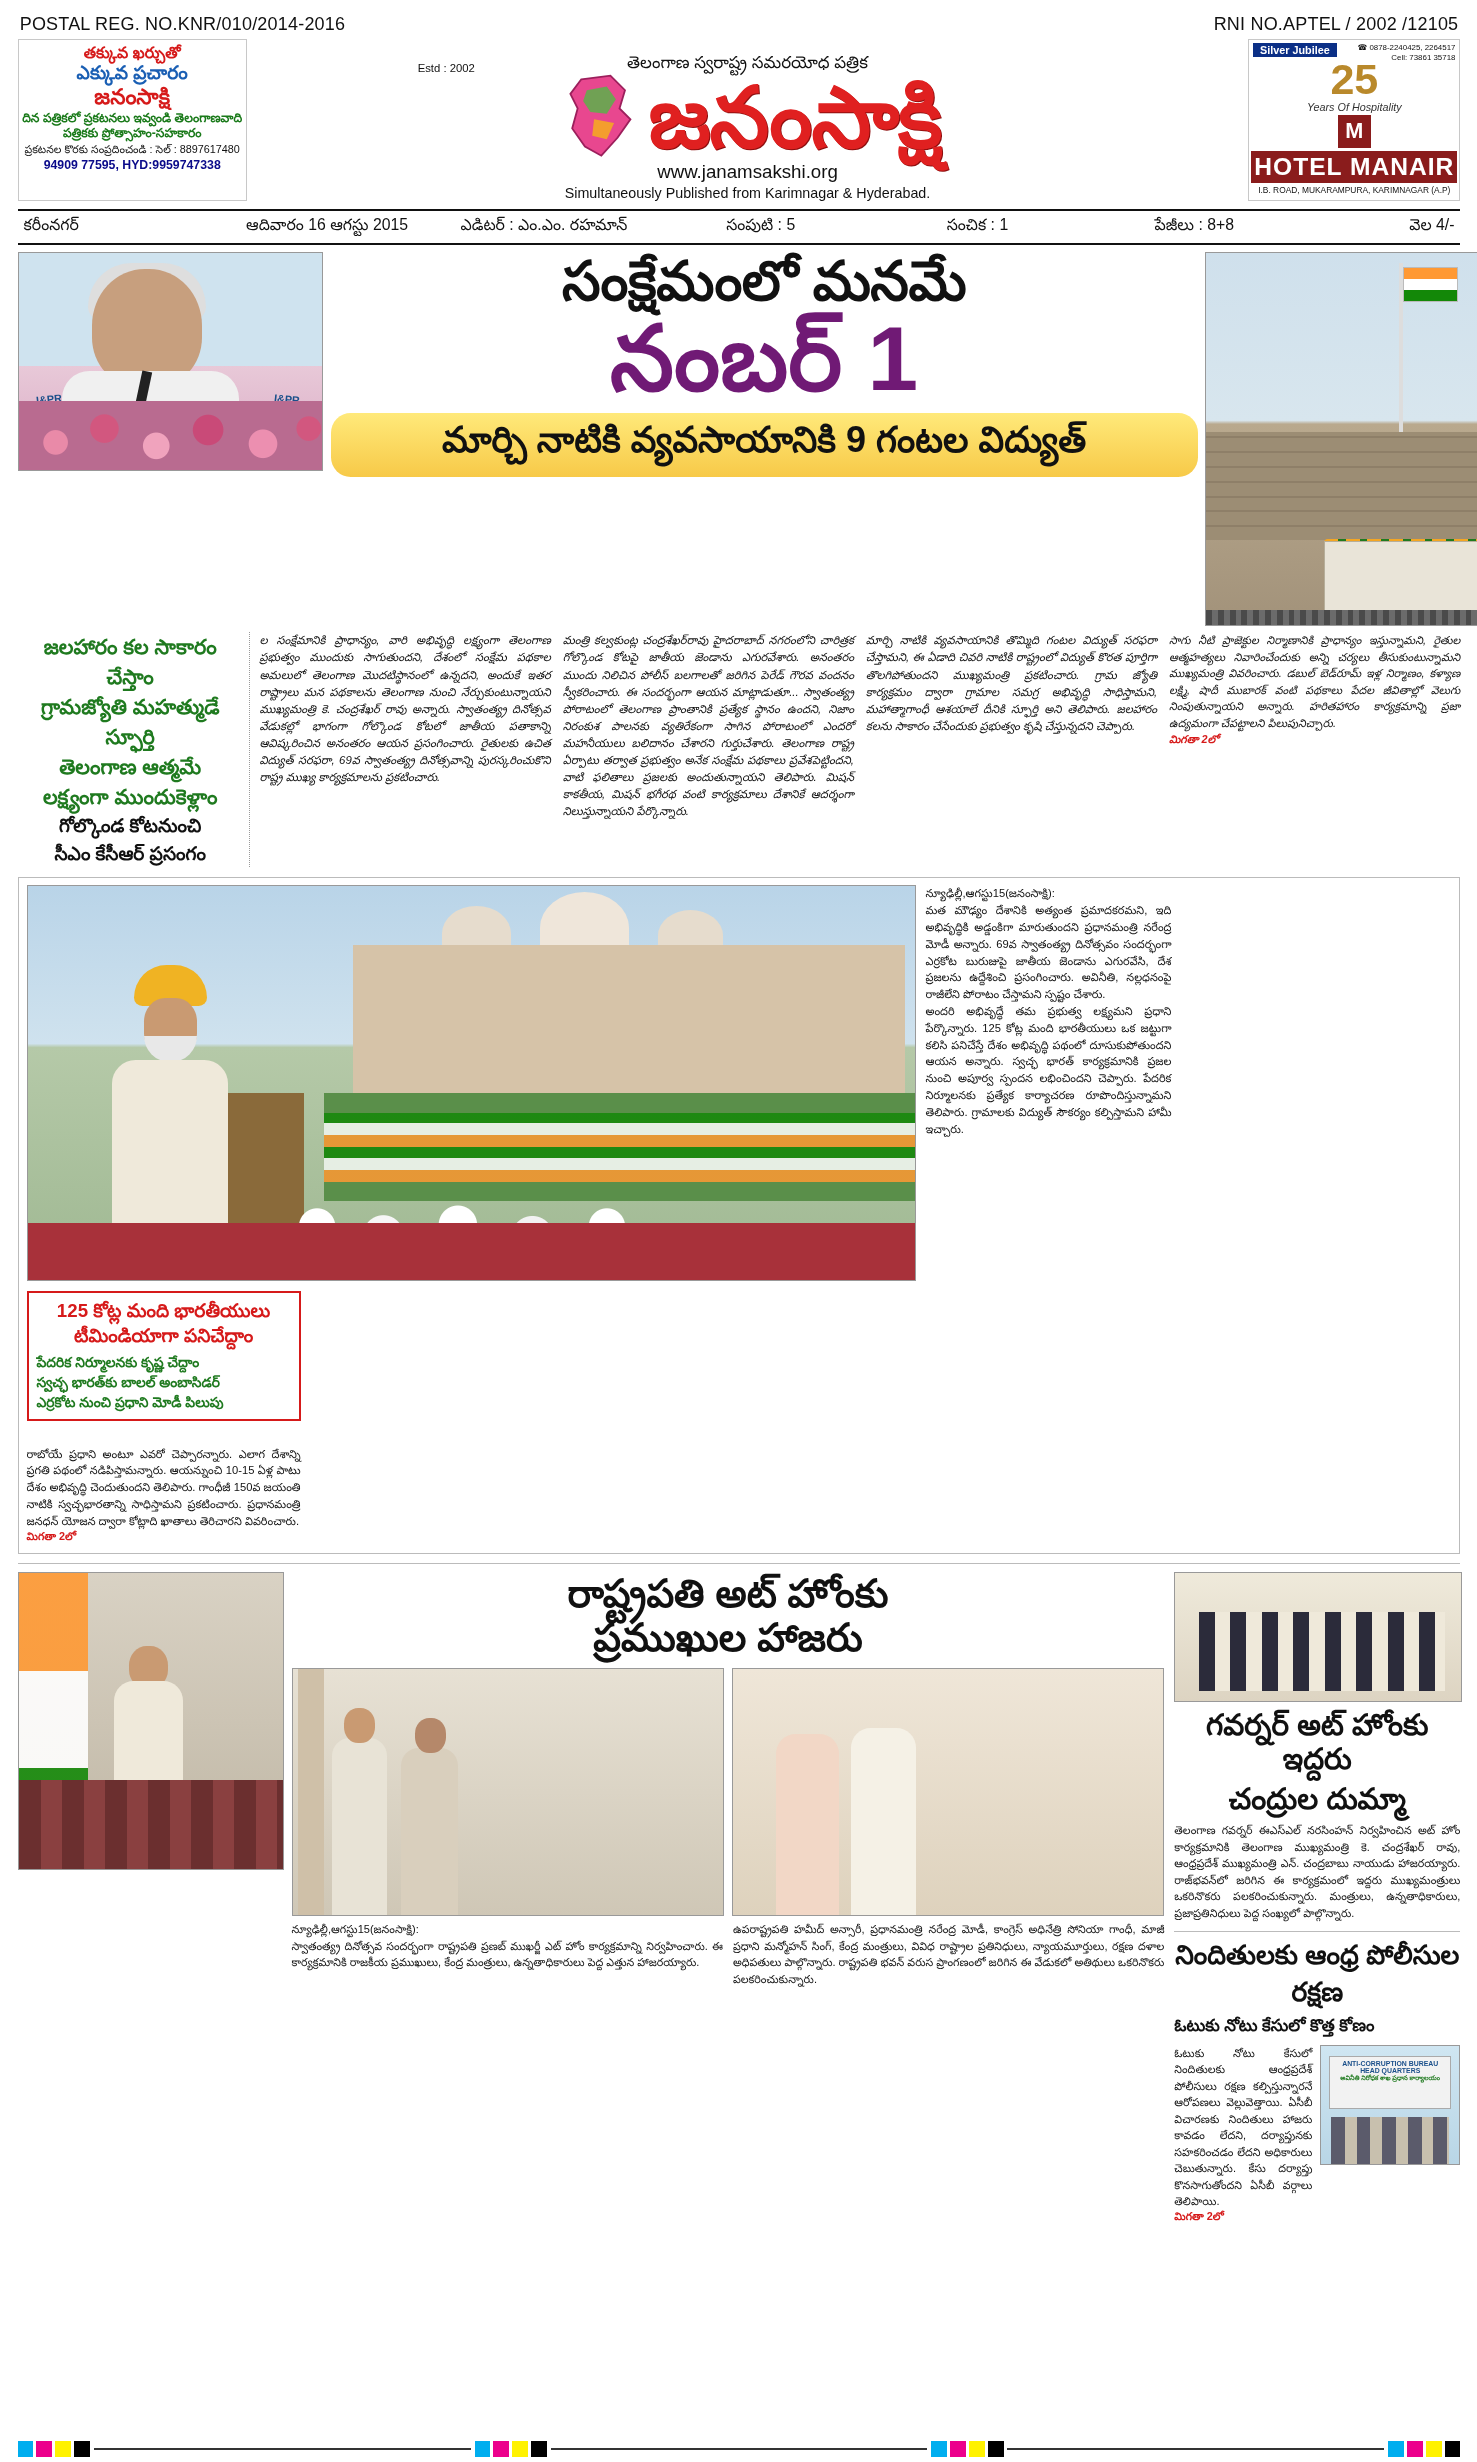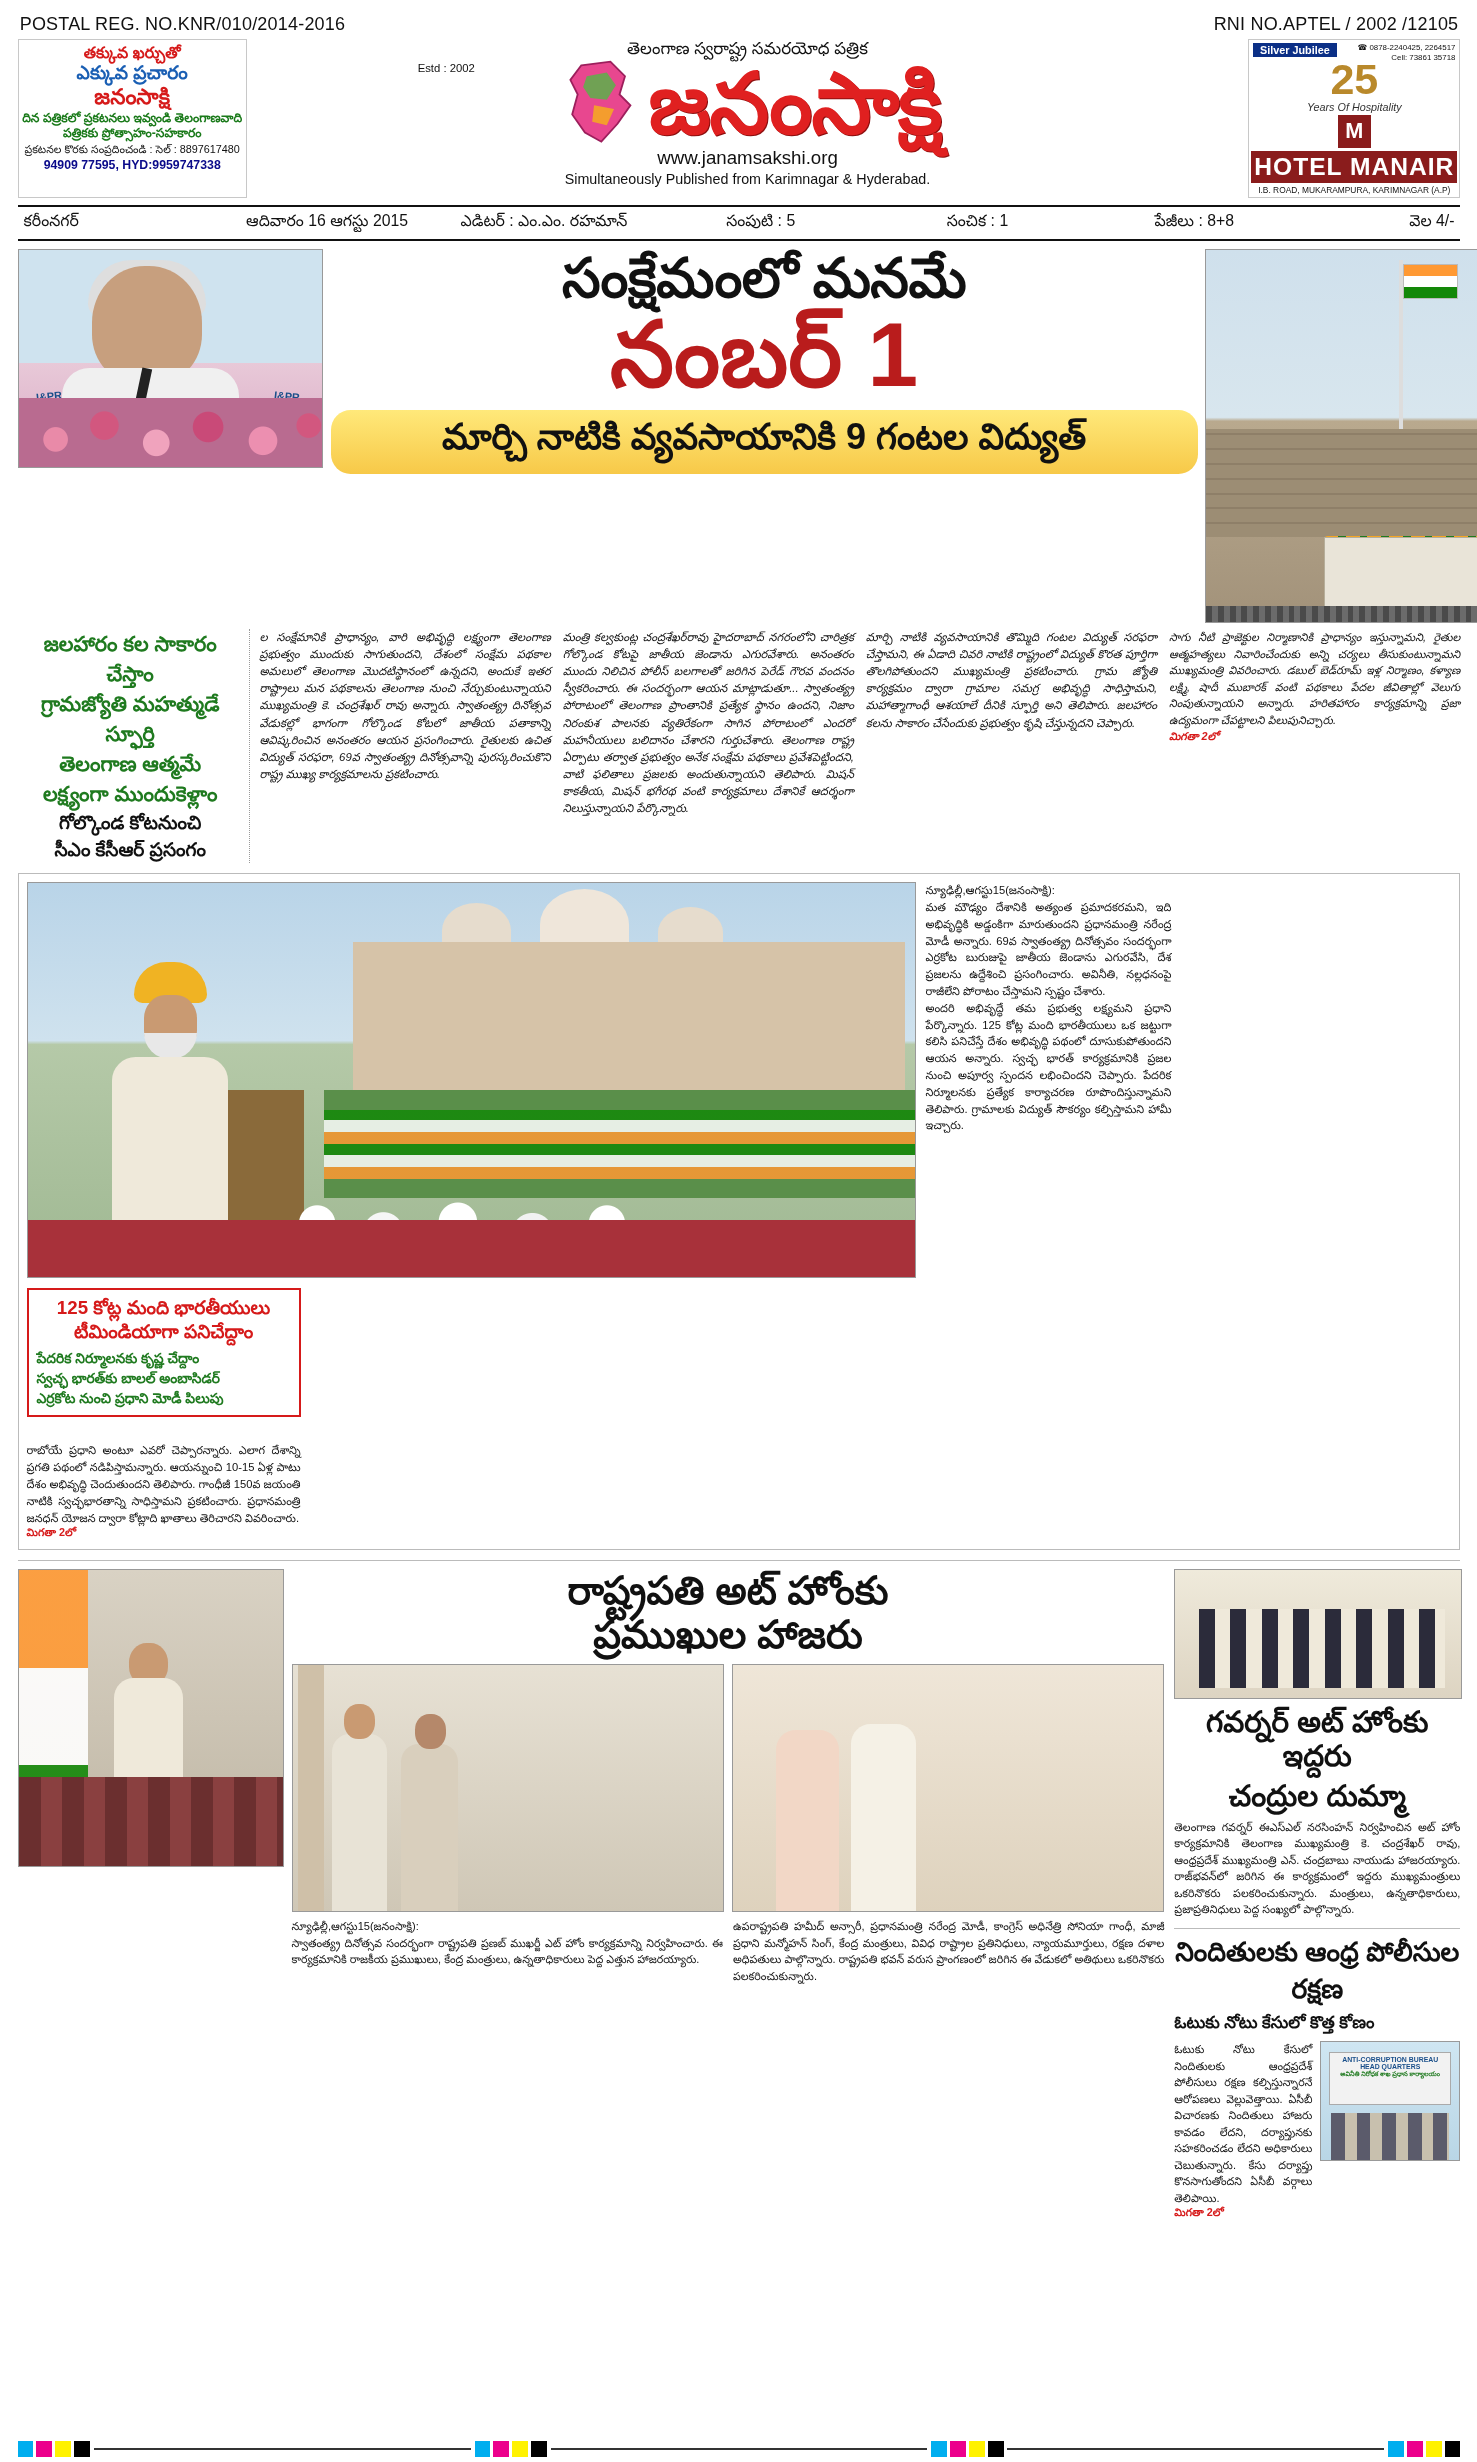--- a/index.html
+++ b/index.html
@@ -56,20 +56,21 @@
 
   .mast-center {
     flex: 1;
     text-align: center;
     position: relative;
   }
   .tagline-top {
     font-size: 16.7px;
     color: #111;
     margin-bottom: -3.9px;
+    margin-top: 14px;
   }
   .estd {
     position: absolute;
     left: 148px;
     top: 23.6px;
     font-size: 11.3px;
     color: #111;
   }
   .title-row {
     display: flex;
@@ -223,21 +224,21 @@
     font-size: 55px;
     font-weight: bold;
     color: #111;
     text-align: center;
     line-height: 1.06;
     letter-spacing: -0.5px;
   }
   .headline2 {
     font-size: 91px;
     font-weight: bold;
-    color: #b91c1c;
+    color: #701a75;
     text-align: center;
     line-height: 1.02;
     margin-top: 2px;
   }
   .hero-right { width: 394px; }
   .fort-photo {
     width: 394px;
     height: 374px;
     border: 1px solid #999;
     box-sizing: border-box;

